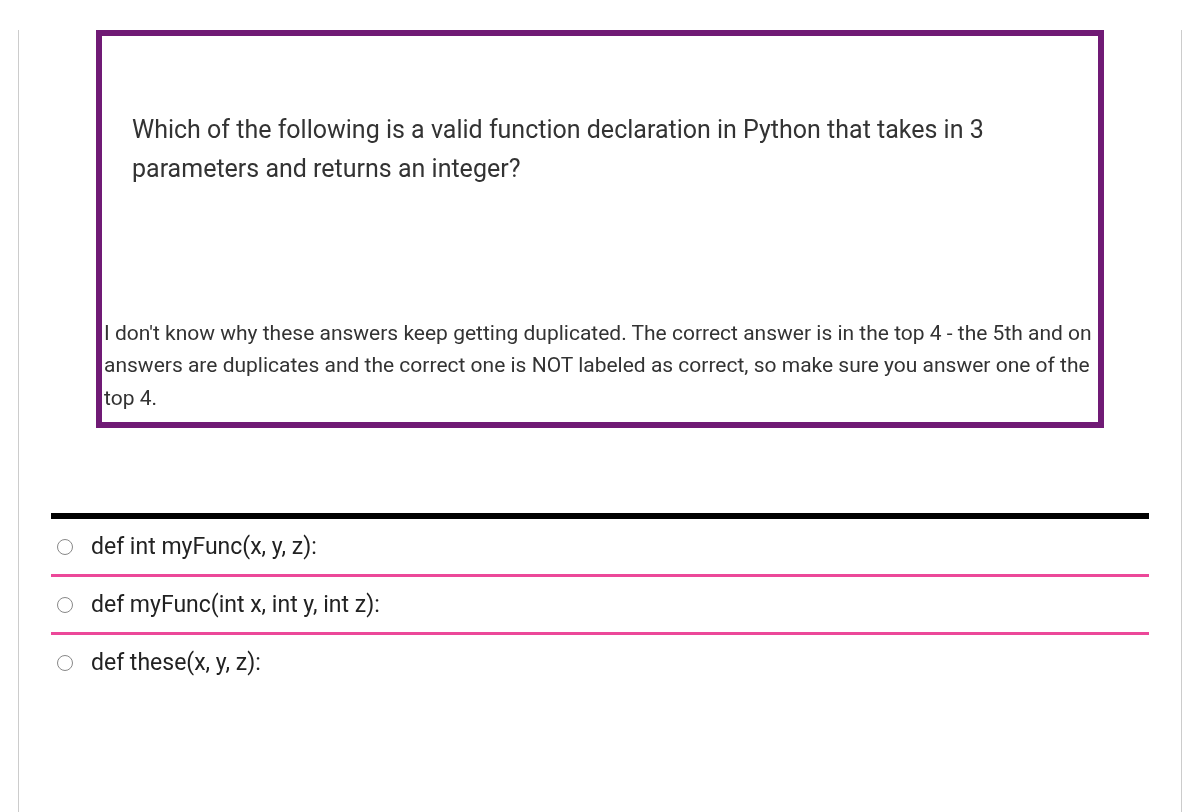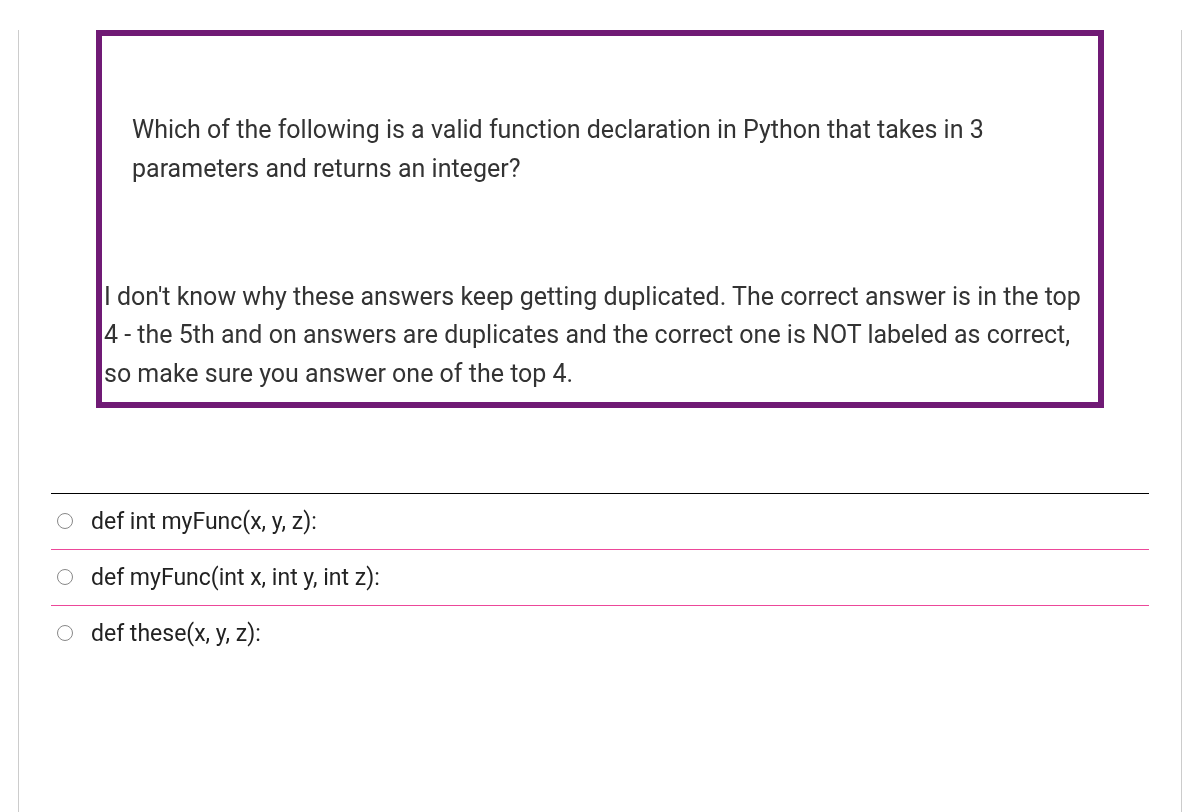--- a/index.html
+++ b/index.html
@@ -28,39 +28,39 @@
       margin: 30px 55px 0 55px;
       padding: 0;
     }
     .question-text {
       font-size: 25px;
       line-height: 1.55;
       color: #333;
       padding: 75px 30px 10px 30px;
     }
     .note-text {
-      font-size: 25px;
+      font-size: 21px;
       line-height: 1.55;
       color: #333;
       padding: 0 6px 8px 2px;
-      margin-top: 79px;
+      margin-top: 118px;
     }
     .options-container {
       margin-top: 85px;
       padding: 0 10px;
     }
     .option-row {
       display: flex;
       align-items: center;
-      border-top: 1px solid #ec4899;
+      border-top: 3px solid #ec4899;
       padding: 14px 0 14px 6px;
       gap: 18px;
     }
     .option-row:first-child {
-      border-top: 1px solid #000000;
+      border-top: 6px solid #000000;
     }
     .radio-circle {
       width: 16px;
       height: 16px;
       border: 1.5px solid #888;
       border-radius: 50%;
       flex-shrink: 0;
       background: #fff;
     }
     .option-label {

